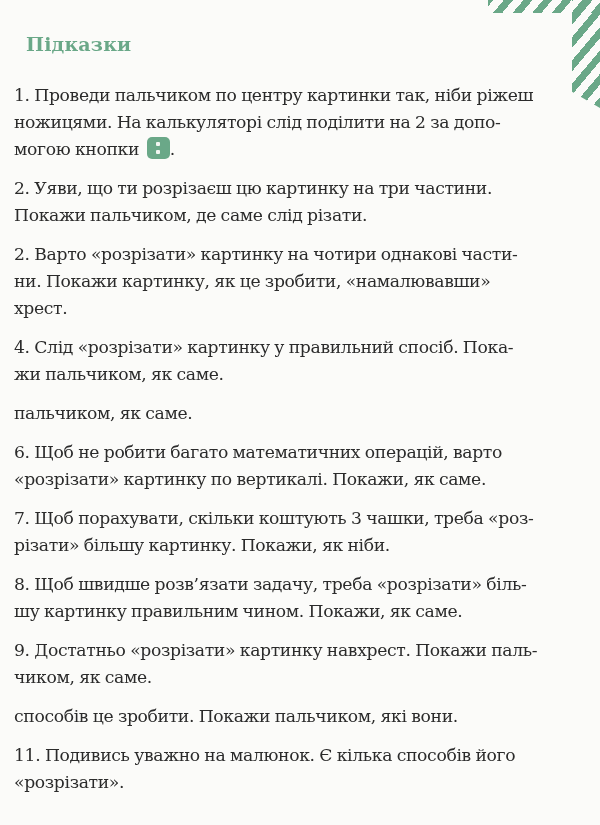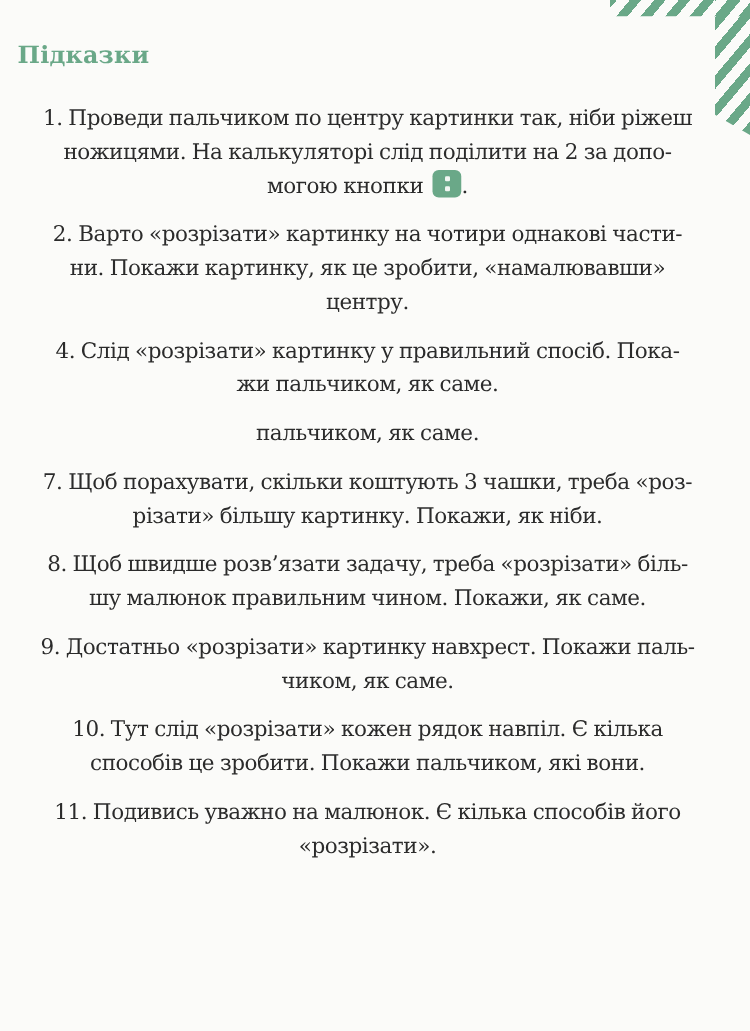--- a/index.html
+++ b/index.html
@@ -12,28 +12,28 @@
   .corner-top {
     position: absolute; top: 0; left: 488px; width: 112px; height: 13px;
     background: repeating-linear-gradient(-50deg, #6aa888 0 7px, transparent 7px 15px);
   }
   .corner-right {
     position: absolute; top: 0; left: 572px; width: 28px; height: 108px;
     background: repeating-linear-gradient(-50deg, #6aa888 0 7px, transparent 7px 15px);
     clip-path: polygon(0 0, 100% 0, 100% 100%, 0 85%);
   }
   .title {
-    position: absolute; left: 14px; top: 33px;
+    position: absolute; left: 26px; top: 33px;
     font-family: "DejaVu Serif", serif; font-weight: bold;
     font-size: 19px; color: #6aa888; letter-spacing: 0.2px;
   }
   .hints { position: absolute; left: 14px; top: 82px; width: 560px; }
   .hint {
     font-size: 17.2px; line-height: 27px; margin: 0 0 12px 0;
-    letter-spacing: -0.35px; word-spacing: -0.5px; text-align: center;
+    letter-spacing: -0.35px; word-spacing: -0.5px;
   }
   .hint .line { display: block; white-space: nowrap; }
   .calc-btn {
     display: inline-block; vertical-align: -4px;
     width: 23px; height: 22px; border-radius: 5px;
     background: #6aa888; position: relative; margin-left: 3px;
   }
   .calc-btn::before, .calc-btn::after {
     content: ""; position: absolute; left: 9.5px; width: 4px; height: 4px;
     border-radius: 1px; background: #f2f6f2;
@@ -49,44 +49,51 @@
 
 <h1 class="title" style="margin:0">Підказки</h1>
 
 <div class="hints">
   <p class="hint">
     <span class="line">1. Проведи пальчиком по центру картинки так, ніби ріжеш</span>
     <span class="line">ножицями. На калькуляторі слід поділити на 2 за допо-</span>
     <span class="line"><span>могою кнопки</span> <span class="calc-btn"></span><span>.</span></span>
   </p>
   <p class="hint">
+    <span class="line">2. Уяви, що ти розрізаєш цю картинку на три частини.</span>
+    <span class="line">Покажи пальчиком, де саме слід різати.</span>
+  </p>
+  <p class="hint">
     <span class="line">2. Варто «розрізати» картинку на чотири однакові части-</span>
     <span class="line">ни. Покажи картинку, як це зробити, «намалювавши»</span>
-    <span class="line">центру.</span>
+    <span class="line">хрест.</span>
   </p>
   <p class="hint">
     <span class="line">4. Слід «розрізати» картинку у правильний спосіб. Пока-</span>
     <span class="line">жи пальчиком, як саме.</span>
   </p>
   <p class="hint">
     <span class="line">пальчиком, як саме.</span>
   </p>
   <p class="hint">
+    <span class="line">6. Щоб не робити багато математичних операцій, варто</span>
+    <span class="line">«розрізати» картинку по вертикалі. Покажи, як саме.</span>
+  </p>
+  <p class="hint">
     <span class="line">7. Щоб порахувати, скільки коштують 3 чашки, треба «роз-</span>
     <span class="line">різати» більшу картинку. Покажи, як ніби.</span>
   </p>
   <p class="hint">
     <span class="line">8. Щоб швидше розв’язати задачу, треба «розрізати» біль-</span>
-    <span class="line">шу малюнок правильним чином. Покажи, як саме.</span>
+    <span class="line">шу картинку правильним чином. Покажи, як саме.</span>
   </p>
   <p class="hint">
     <span class="line">9. Достатньо «розрізати» картинку навхрест. Покажи паль-</span>
     <span class="line">чиком, як саме.</span>
   </p>
   <p class="hint">
-    <span class="line">10. Тут слід «розрізати» кожен рядок навпіл. Є кілька</span>
     <span class="line">способів це зробити. Покажи пальчиком, які вони.</span>
   </p>
   <p class="hint">
     <span class="line">11. Подивись уважно на малюнок. Є кілька способів його</span>
     <span class="line">«розрізати».</span>
   </p>
 </div>
 
 </body></html>

